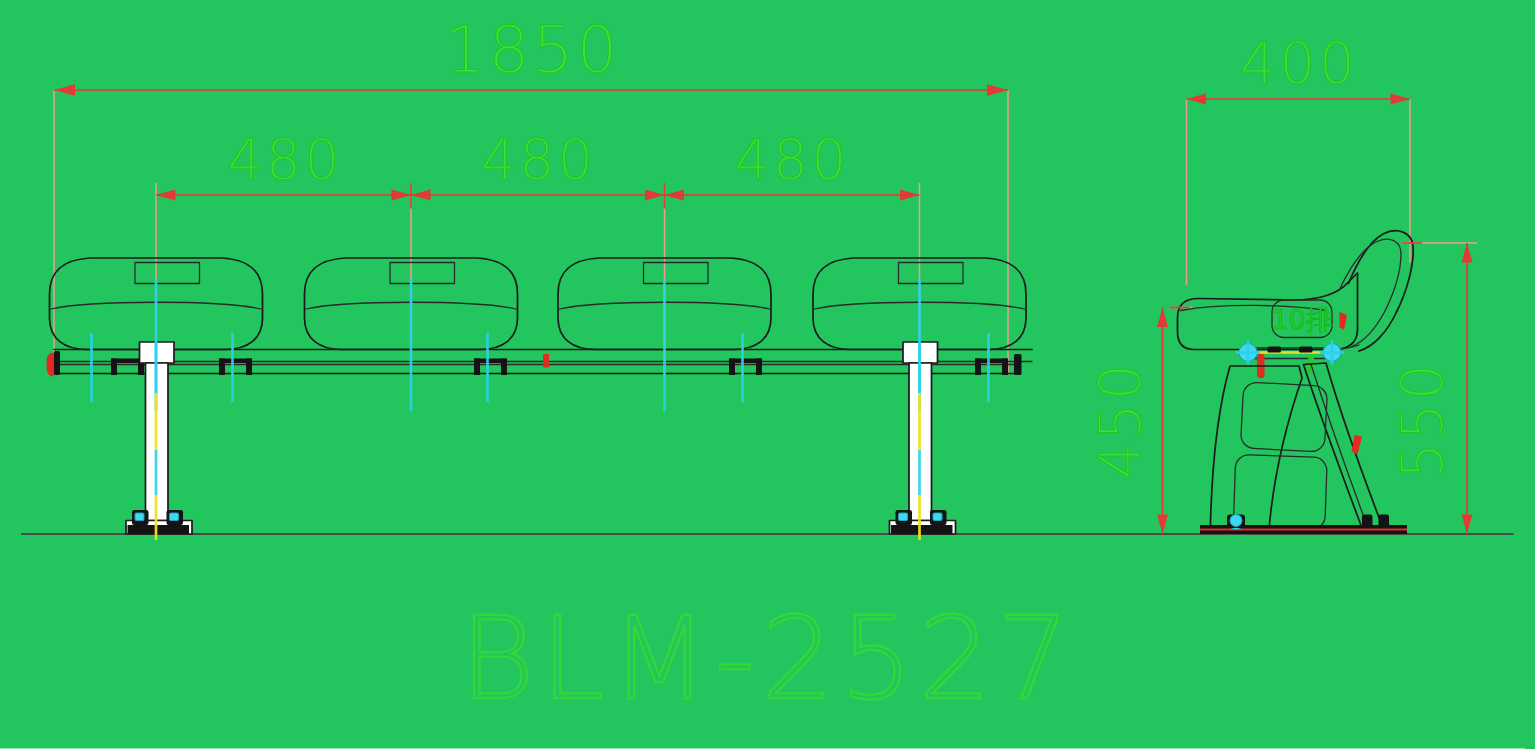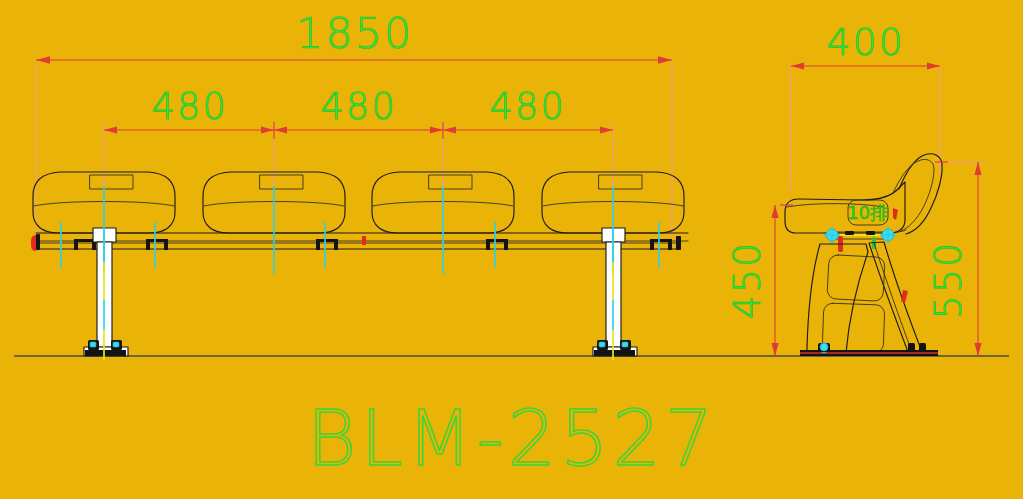--- a/index.html
+++ b/index.html
@@ -7,21 +7,21 @@
     padding: 0;
     background: #ffffff;
   }
   body {
     font-family: "Liberation Sans", sans-serif;
   }
   #canvas-root {
     position: relative;
     width: 1023px;
     height: 499px;
-    background: #eab308;
+    background: #22c55e;
     overflow: hidden;
   }
   #drawing-svg {
     position: absolute;
     left: 0;
     top: 0;
     width: 1023px;
     height: 499px;
     display: block;
   }

